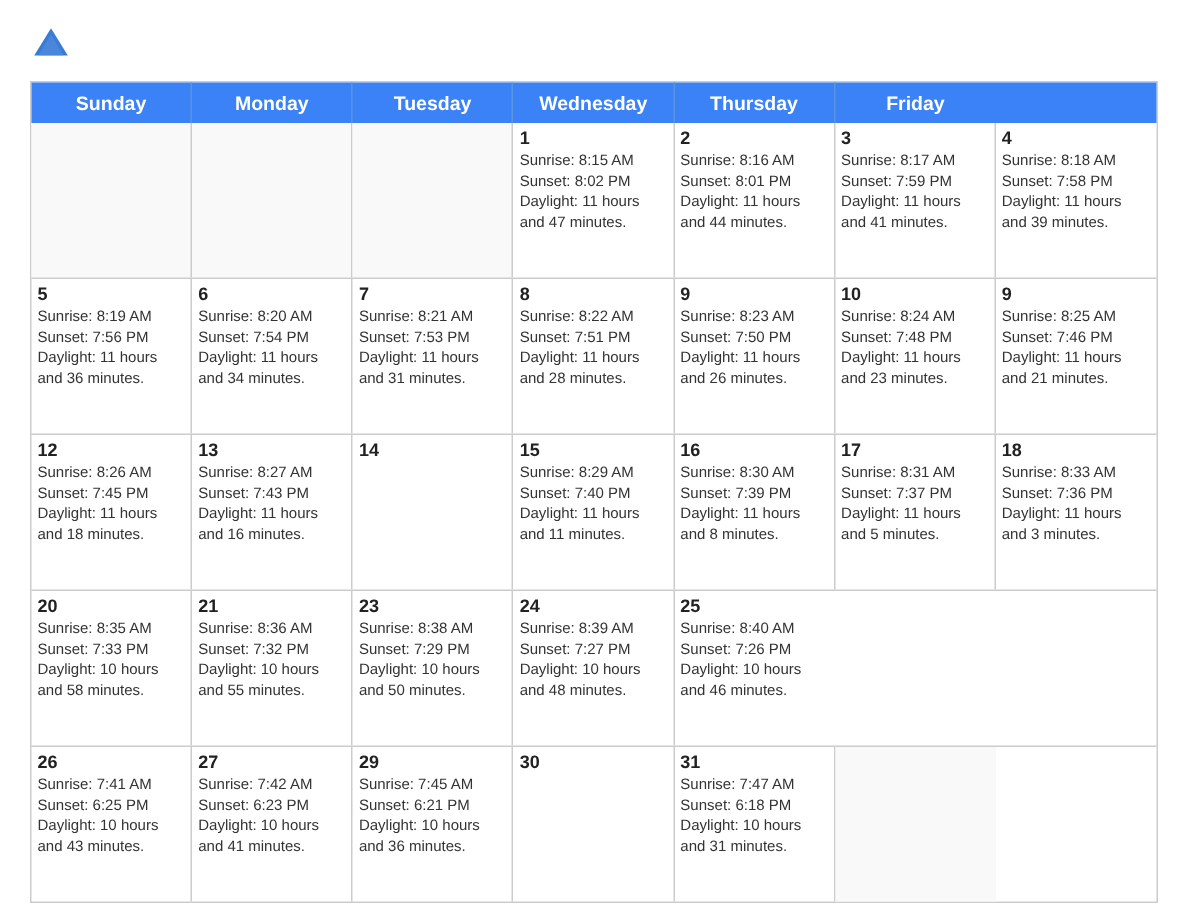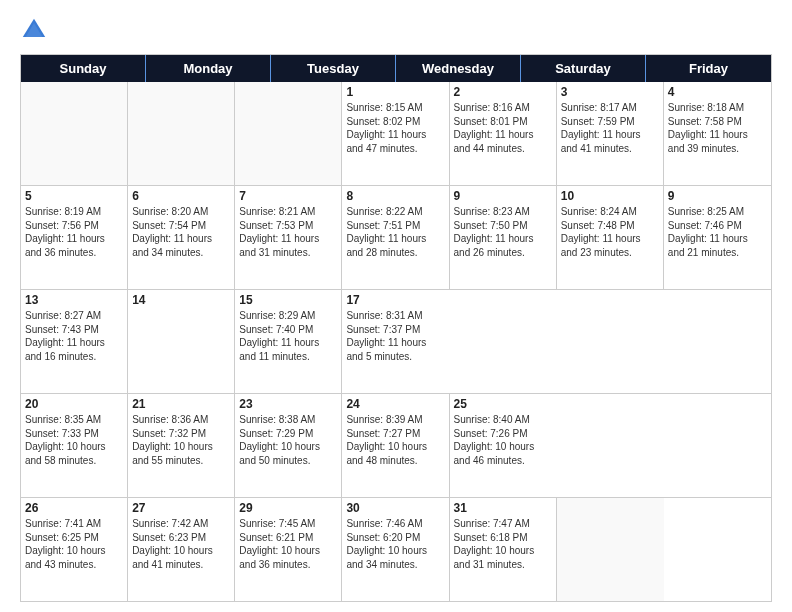--- a/index.html
+++ b/index.html
@@ -54,22 +54,22 @@
       margin-top: 2px;
     }
     .calendar {
       flex: 1;
       display: flex;
       flex-direction: column;
       border: 1px solid #ccc;
     }
     .cal-header {
       display: grid;
-      grid-template-columns: repeat(6, 1fr);
-      background: #0f172a;
+      grid-template-columns: repeat(7, 1fr);
+      background: #3b82f6;
     }
     .cal-header-cell {
       color: #fff;
       font-weight: bold;
       font-size: 13px;
       padding: 6px 4px;
       text-align: center;
       border-right: 1px solid #5a94e0;
     }
     .cal-header-cell:last-child { border-right: none; }
@@ -128,21 +128,21 @@
       <div class="location"></div>
     </div>
   </div>
 
   <div class="calendar">
     <div class="cal-header">
     <div class="cal-header-cell">Sunday</div>
         <div class="cal-header-cell">Monday</div>
         <div class="cal-header-cell">Tuesday</div>
         <div class="cal-header-cell">Wednesday</div>
-        <div class="cal-header-cell">Saturday</div>
+        <div class="cal-header-cell">Thursday</div>
         <div class="cal-header-cell">Friday</div>
       </div>
     <div class="cal-body">
     <div class="cal-row">
           <div class="cal-cell empty"></div>
           <div class="cal-cell empty"></div>
           <div class="cal-cell empty"></div>
           <div class="cal-cell">
             <div class="day-num">1</div>
             <div class="cell-text">Sunrise: 8:15 AM<br>Sunset: 8:02 PM<br>Daylight: 11 hours and 47 minutes.</div>
@@ -185,34 +185,46 @@
             <div class="day-num">10</div>
             <div class="cell-text">Sunrise: 8:24 AM<br>Sunset: 7:48 PM<br>Daylight: 11 hours and 23 minutes.</div>
           </div>
           <div class="cal-cell">
             <div class="day-num">9</div>
             <div class="cell-text">Sunrise: 8:25 AM<br>Sunset: 7:46 PM<br>Daylight: 11 hours and 21 minutes.</div>
           </div>
         </div>
         <div class="cal-row">
           <div class="cal-cell">
+            <div class="day-num">12</div>
+            <div class="cell-text">Sunrise: 8:26 AM<br>Sunset: 7:45 PM<br>Daylight: 11 hours and 18 minutes.</div>
+          </div>
+          <div class="cal-cell">
             <div class="day-num">13</div>
             <div class="cell-text">Sunrise: 8:27 AM<br>Sunset: 7:43 PM<br>Daylight: 11 hours and 16 minutes.</div>
           </div>
           <div class="cal-cell">
             <div class="day-num">14</div>
           </div>
           <div class="cal-cell">
             <div class="day-num">15</div>
             <div class="cell-text">Sunrise: 8:29 AM<br>Sunset: 7:40 PM<br>Daylight: 11 hours and 11 minutes.</div>
           </div>
           <div class="cal-cell">
+            <div class="day-num">16</div>
+            <div class="cell-text">Sunrise: 8:30 AM<br>Sunset: 7:39 PM<br>Daylight: 11 hours and 8 minutes.</div>
+          </div>
+          <div class="cal-cell">
             <div class="day-num">17</div>
             <div class="cell-text">Sunrise: 8:31 AM<br>Sunset: 7:37 PM<br>Daylight: 11 hours and 5 minutes.</div>
           </div>
+          <div class="cal-cell">
+            <div class="day-num">18</div>
+            <div class="cell-text">Sunrise: 8:33 AM<br>Sunset: 7:36 PM<br>Daylight: 11 hours and 3 minutes.</div>
+          </div>
         </div>
         <div class="cal-row">
           <div class="cal-cell">
             <div class="day-num">20</div>
             <div class="cell-text">Sunrise: 8:35 AM<br>Sunset: 7:33 PM<br>Daylight: 10 hours and 58 minutes.</div>
           </div>
           <div class="cal-cell">
             <div class="day-num">21</div>
             <div class="cell-text">Sunrise: 8:36 AM<br>Sunset: 7:32 PM<br>Daylight: 10 hours and 55 minutes.</div>
           </div>
@@ -237,21 +249,20 @@
           <div class="cal-cell">
             <div class="day-num">27</div>
             <div class="cell-text">Sunrise: 7:42 AM<br>Sunset: 6:23 PM<br>Daylight: 10 hours and 41 minutes.</div>
           </div>
           <div class="cal-cell">
             <div class="day-num">29</div>
             <div class="cell-text">Sunrise: 7:45 AM<br>Sunset: 6:21 PM<br>Daylight: 10 hours and 36 minutes.</div>
           </div>
           <div class="cal-cell">
             <div class="day-num">30</div>
-            <div class="cell-text">Sunrise: 7:46 AM<br>Sunset: 6:20 PM<br>Daylight: 10 hours and 34 minutes.</div>
           </div>
           <div class="cal-cell">
             <div class="day-num">31</div>
             <div class="cell-text">Sunrise: 7:47 AM<br>Sunset: 6:18 PM<br>Daylight: 10 hours and 31 minutes.</div>
           </div>
           <div class="cal-cell empty"></div>
         </div>
       </div>
   </div>
 </div>

